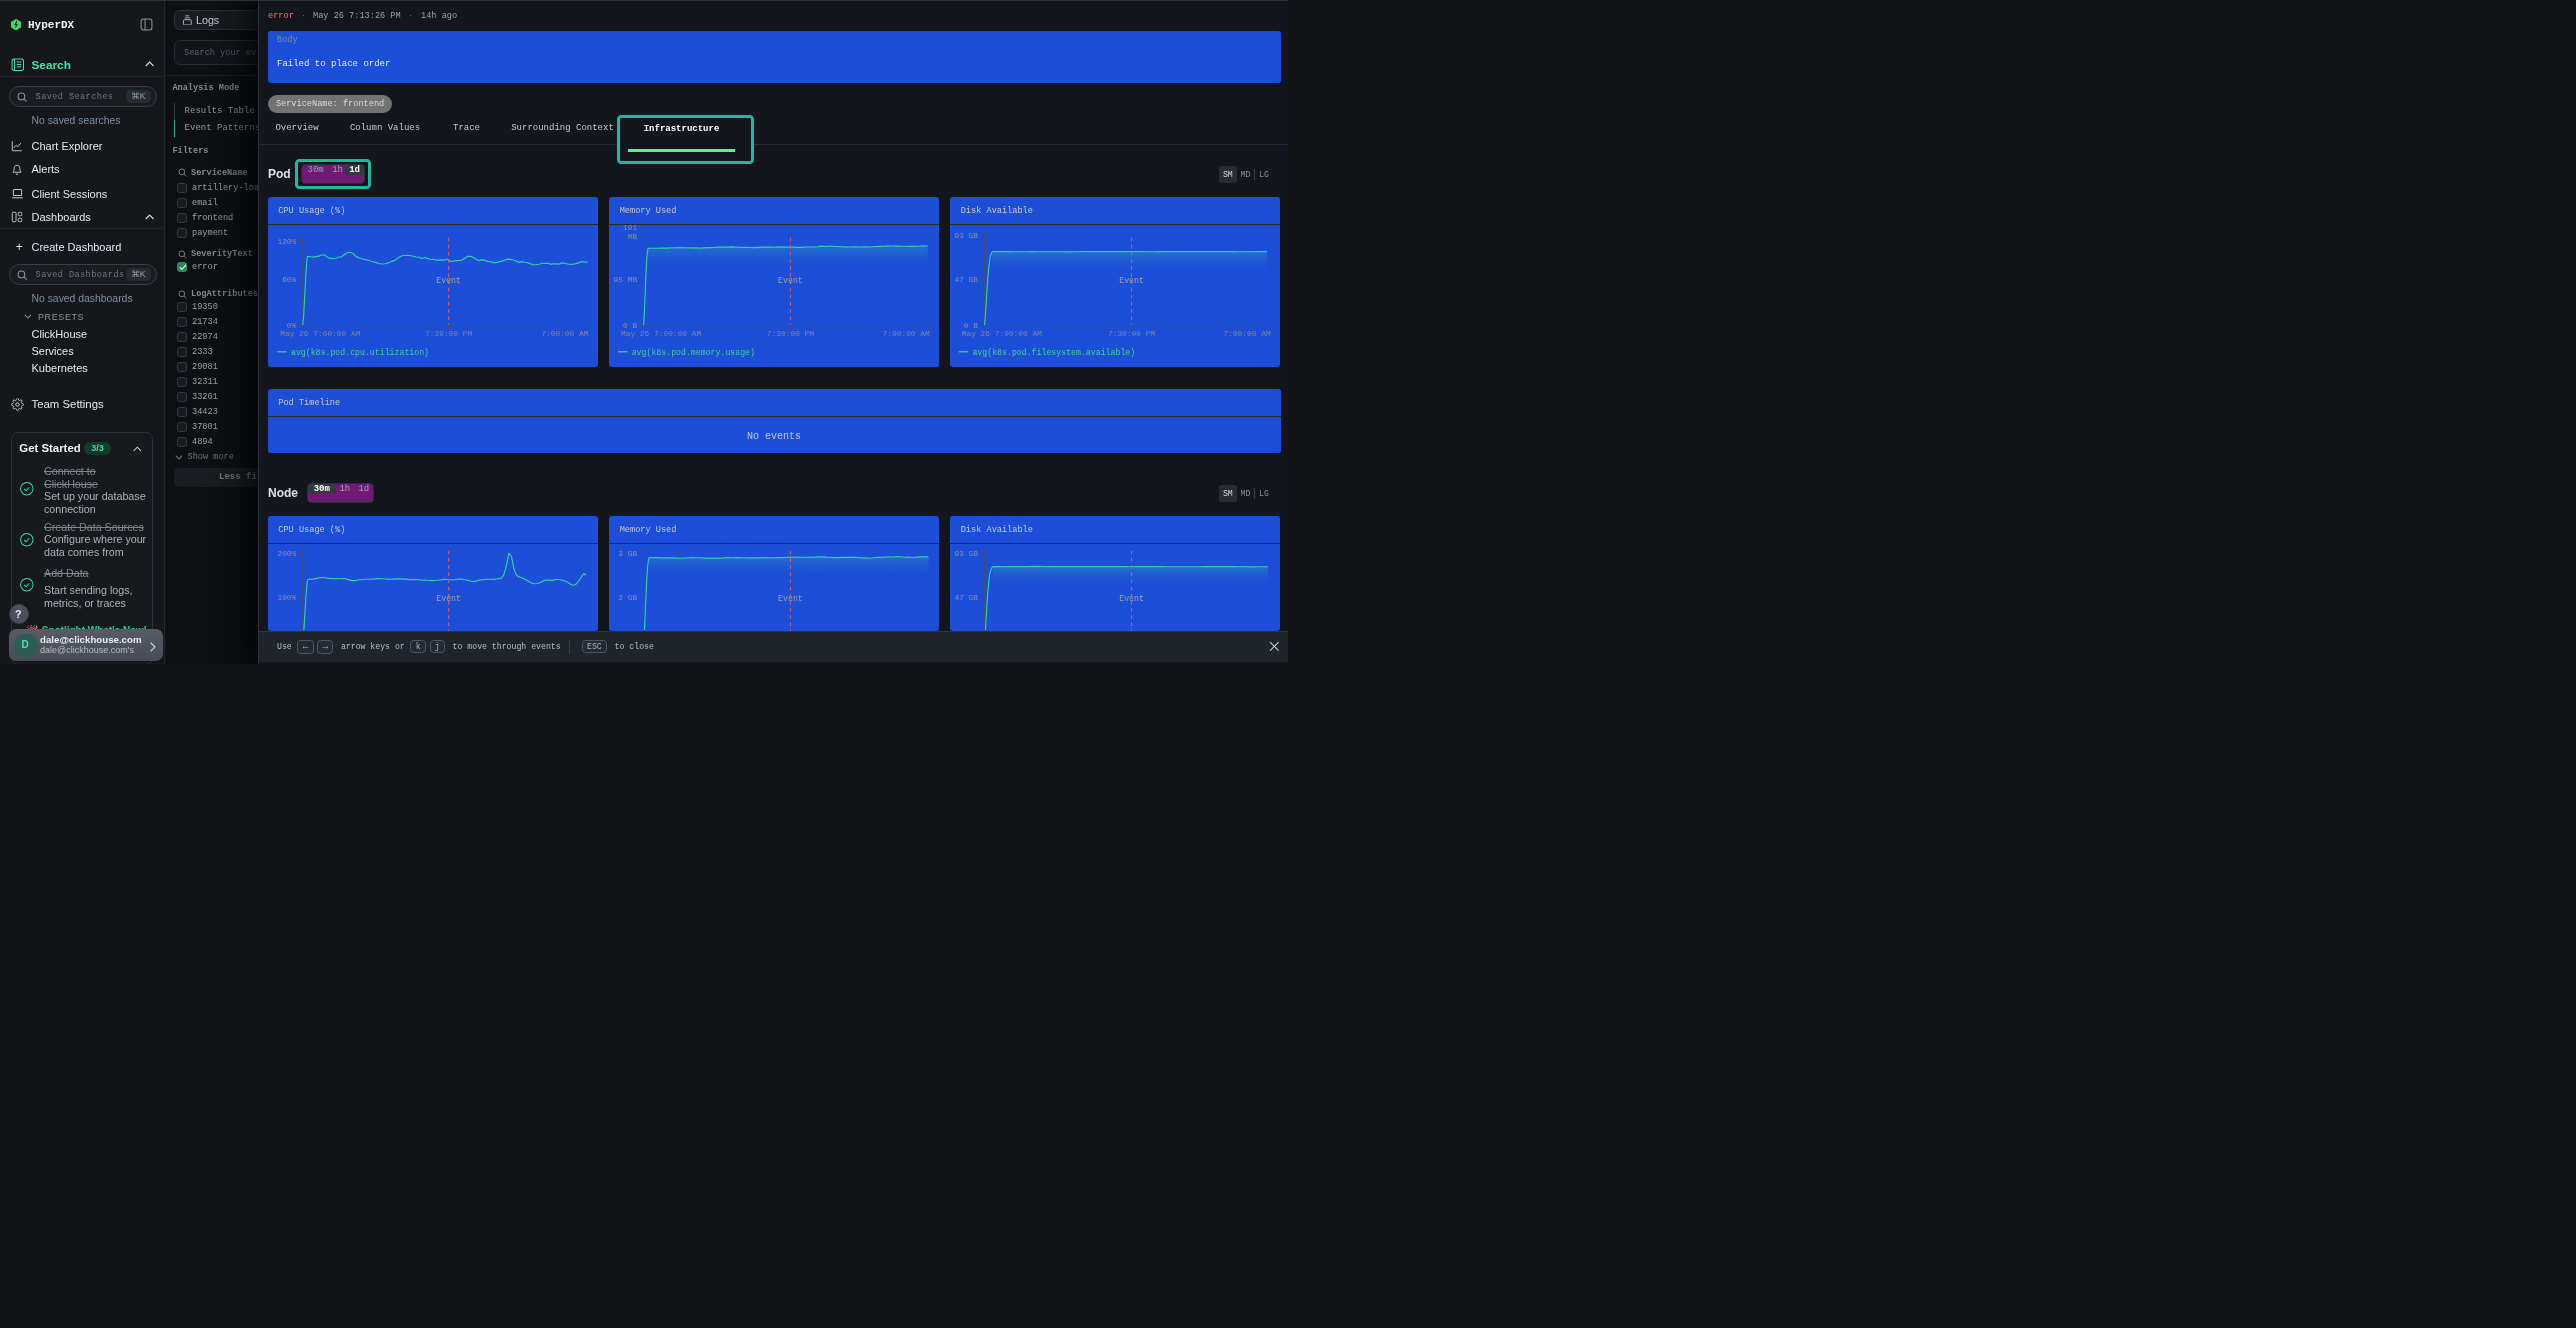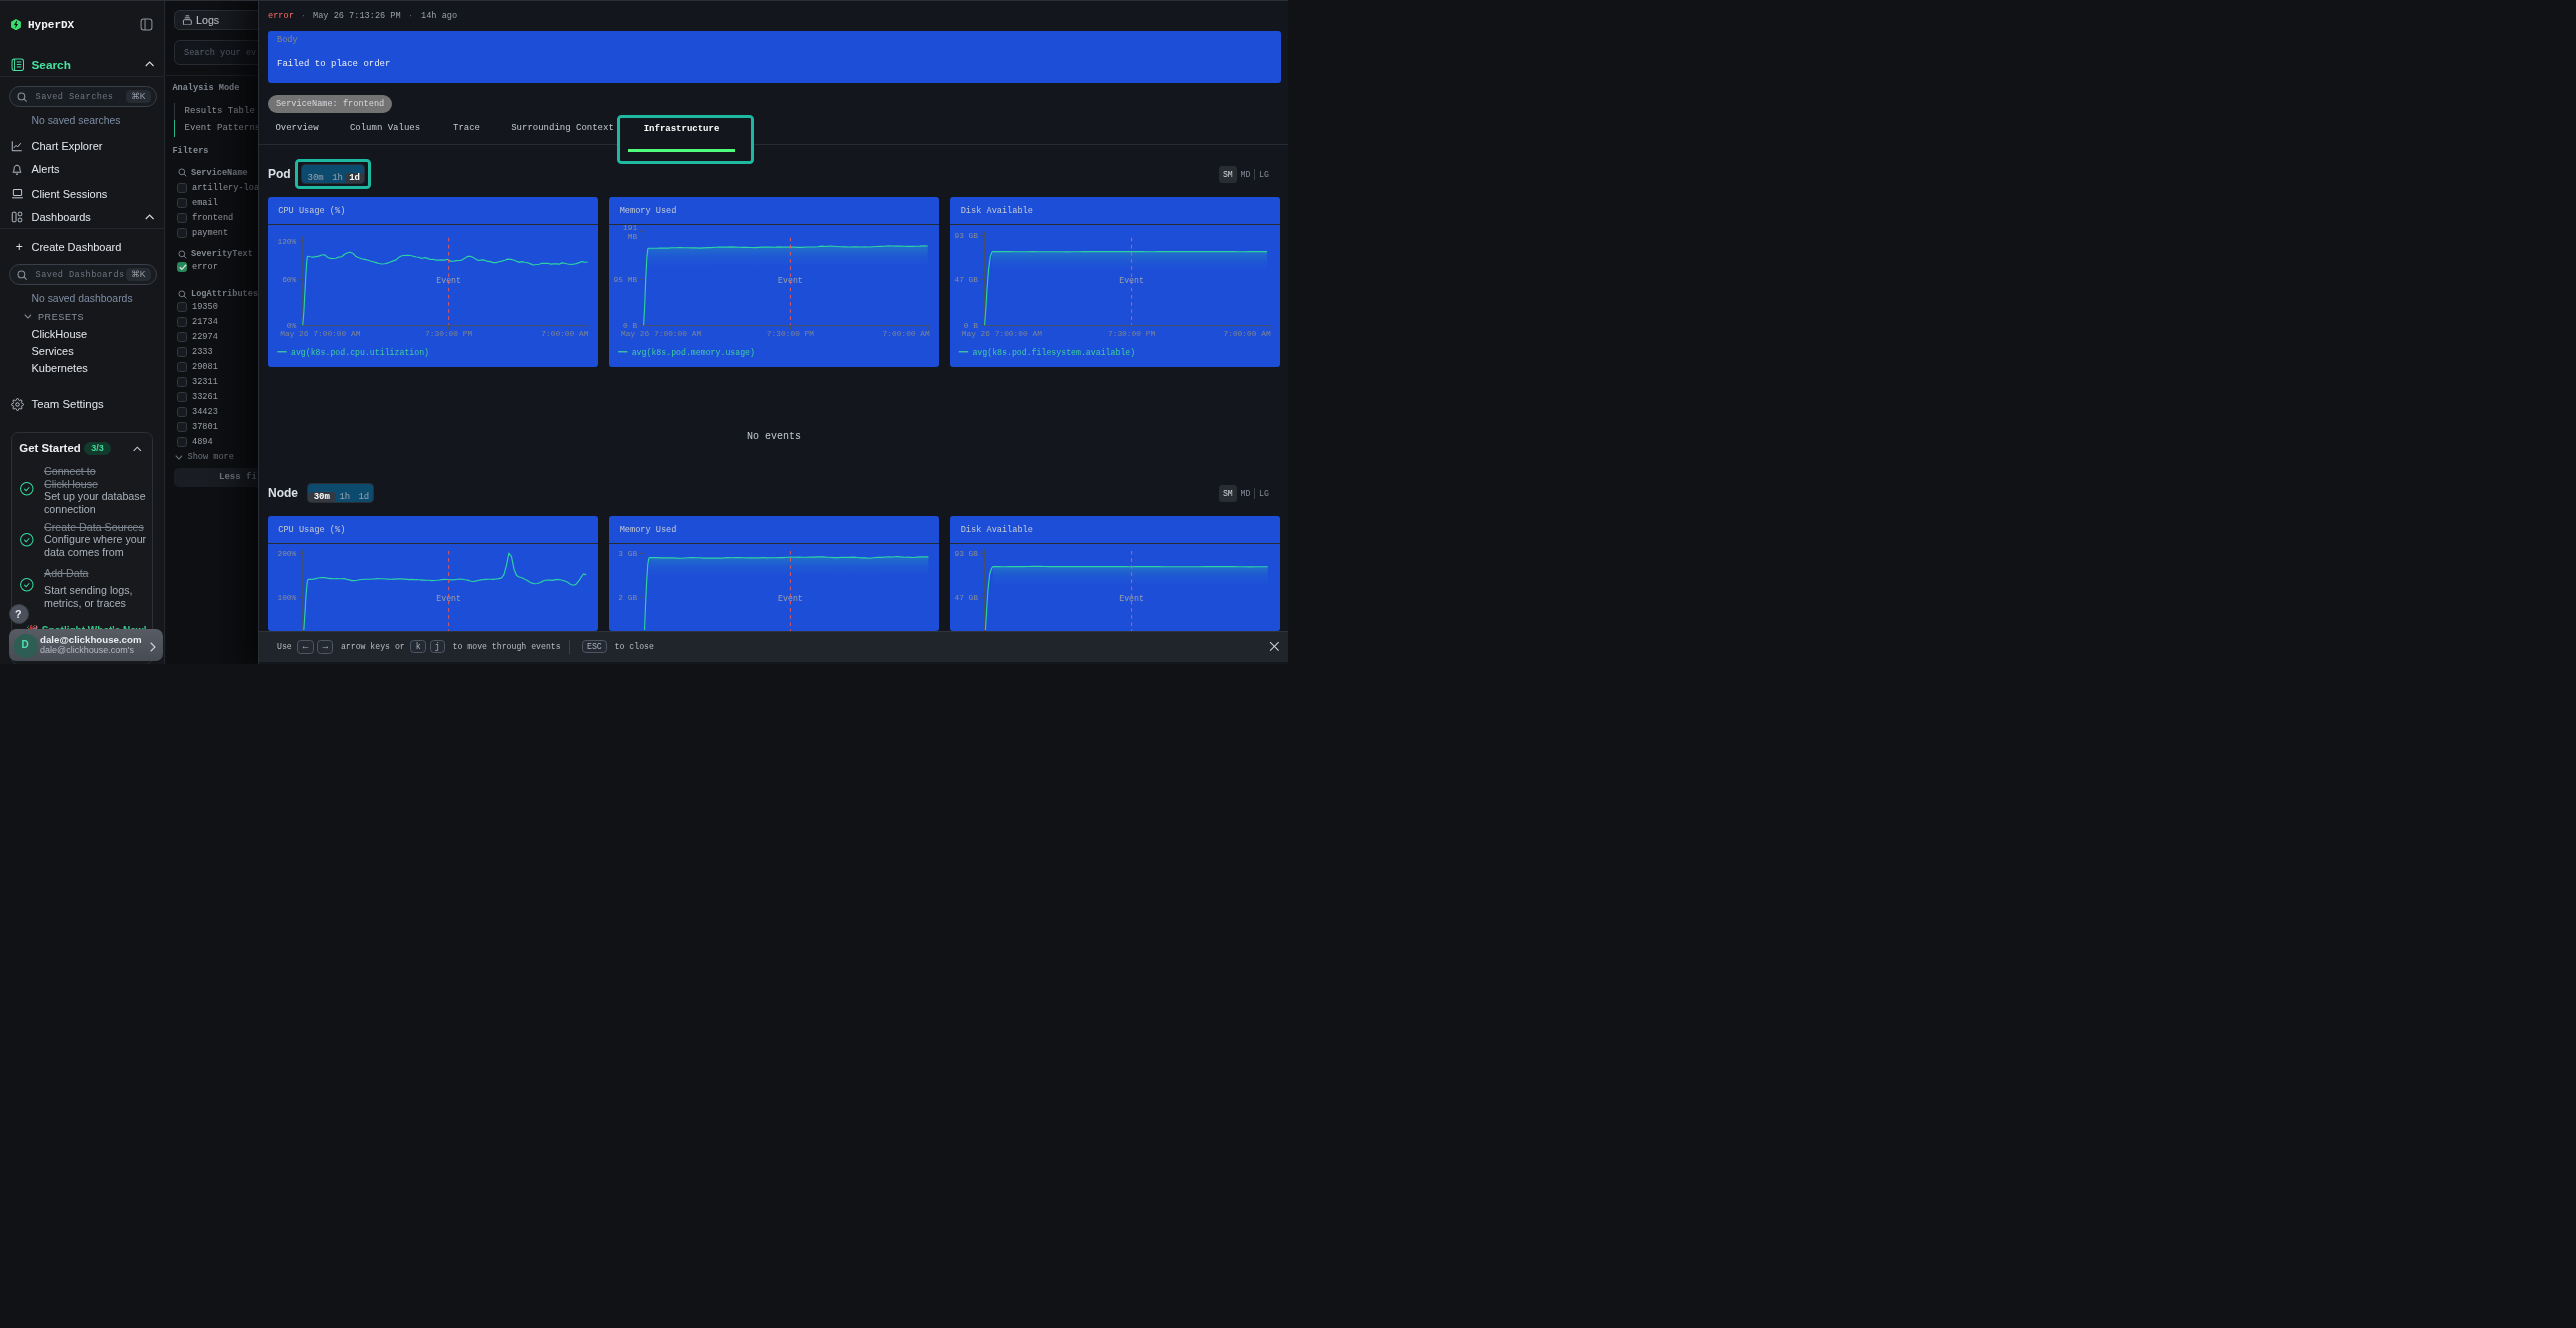--- a/index.html
+++ b/index.html
@@ -19,21 +19,21 @@
 #filtershade { position:absolute; left:166px; top:0; width:92px; height:664px; background:linear-gradient(to right, rgba(5,6,8,0.14) 40%, rgba(5,6,8,0.42)); pointer-events:none; }
 .fchk { position:absolute; left:10.7px; width:10.4px; height:10.4px; border:0.7px solid #3a4149; border-radius:2.5px; background:#1a1e24; }
 .flab { position:absolute; left:26px; font-size:8.6px; color:#b4bac2; white-space:nowrap; }
 .fhead { position:absolute; left:25px; font-size:8.6px; font-weight:bold; color:#99a0aa; white-space:nowrap; }
 
 #panel { position:absolute; left:258px; top:0; width:1030px; height:664px; background:#13161c; border-left:0.7px solid #2a2f36; box-shadow:-13px 0 21.5px rgba(0,0,0,0.45); }
 .card { position:absolute; background:#1d4ed8; border-radius:2.9px; }
 .chead { position:absolute; left:10.7px; top:8.6px; font-size:8.6px; color:#c6cbd3; }
 .cheadline { position:absolute; left:0; top:26.5px; width:100%; height:0.7px; background:#262b32; }
 .tab { position:absolute; top:114px; height:26px; line-height:26px; font-size:9px; color:#c3c9d1; text-align:center; }
-.seg { display:flex; align-items:flex-end; background:#0c4a6e; border:0.7px solid #2a2e35; border-radius:4.3px; overflow:hidden; }
+.seg { display:flex; align-items:flex-start; background:#701a75; border:0.7px solid #2a2e35; border-radius:4.3px; overflow:hidden; }
 .seg > div { display:flex; align-items:center; justify-content:center; font-size:9px; color:#9aa2ac; }
 .seg .on { background:#343941; color:#fff; font-weight:bold; border-radius:3.6px; }
 .seg .sep { width:0.7px; background:#343a43; margin:3.6px 0; }
 .smg { position:absolute; display:flex; height:17px; font-weight:normal; font-size:8.2px; }
 .smg > div { width:17.7px; display:flex; align-items:center; justify-content:center; }
 kbd { display:inline-block; border:1.1px solid #4d5664; border-radius:3.6px; background:#242a32; color:#aab1bc; font-family:"Liberation Mono",monospace; font-size:8.2px; padding:0.7px 4.3px 1.4px; margin:0 1.8px; }
 </style></head>
 <body>
 
 <div id="sidebar">
@@ -290,20 +290,24 @@
     </div>
   <div class="card" style="left:350px;top:196px;width:330px;height:170px;">
       <div class="chead">Memory Used</div>
       <div class="cheadline"></div>
     </div>
   <div class="card" style="left:691px;top:196px;width:330px;height:170px;">
       <div class="chead">Disk Available</div>
       <div class="cheadline"></div>
     </div>
 
+  <div class="card" style="left:8.6px;top:388px;width:1013px;height:64px;">
+      <div class="chead">Pod Timeline</div>
+      <div class="cheadline"></div>
+    </div>
   <div class="abs" style="left:8.6px;top:430px;width:1013px;text-align:center;font-size:10px;color:#c2c8d0;">No events</div>
 
   <div class="abs sans" style="left:9px;top:485px;font-size:12px;font-weight:bold;color:#dce1e7;">Node</div>
   <div class="seg abs" style="left:48px;top:482px;width:67px;height:20px;">
     <div class="on" style="width:28px;">30m</div>
       <div style="width:18.6px;">1h</div>
       <div class="sep"></div>
       <div style="width:18.6px;">1d</div>
   </div>
   <div class="smg" style="left:960px;top:484px;">

